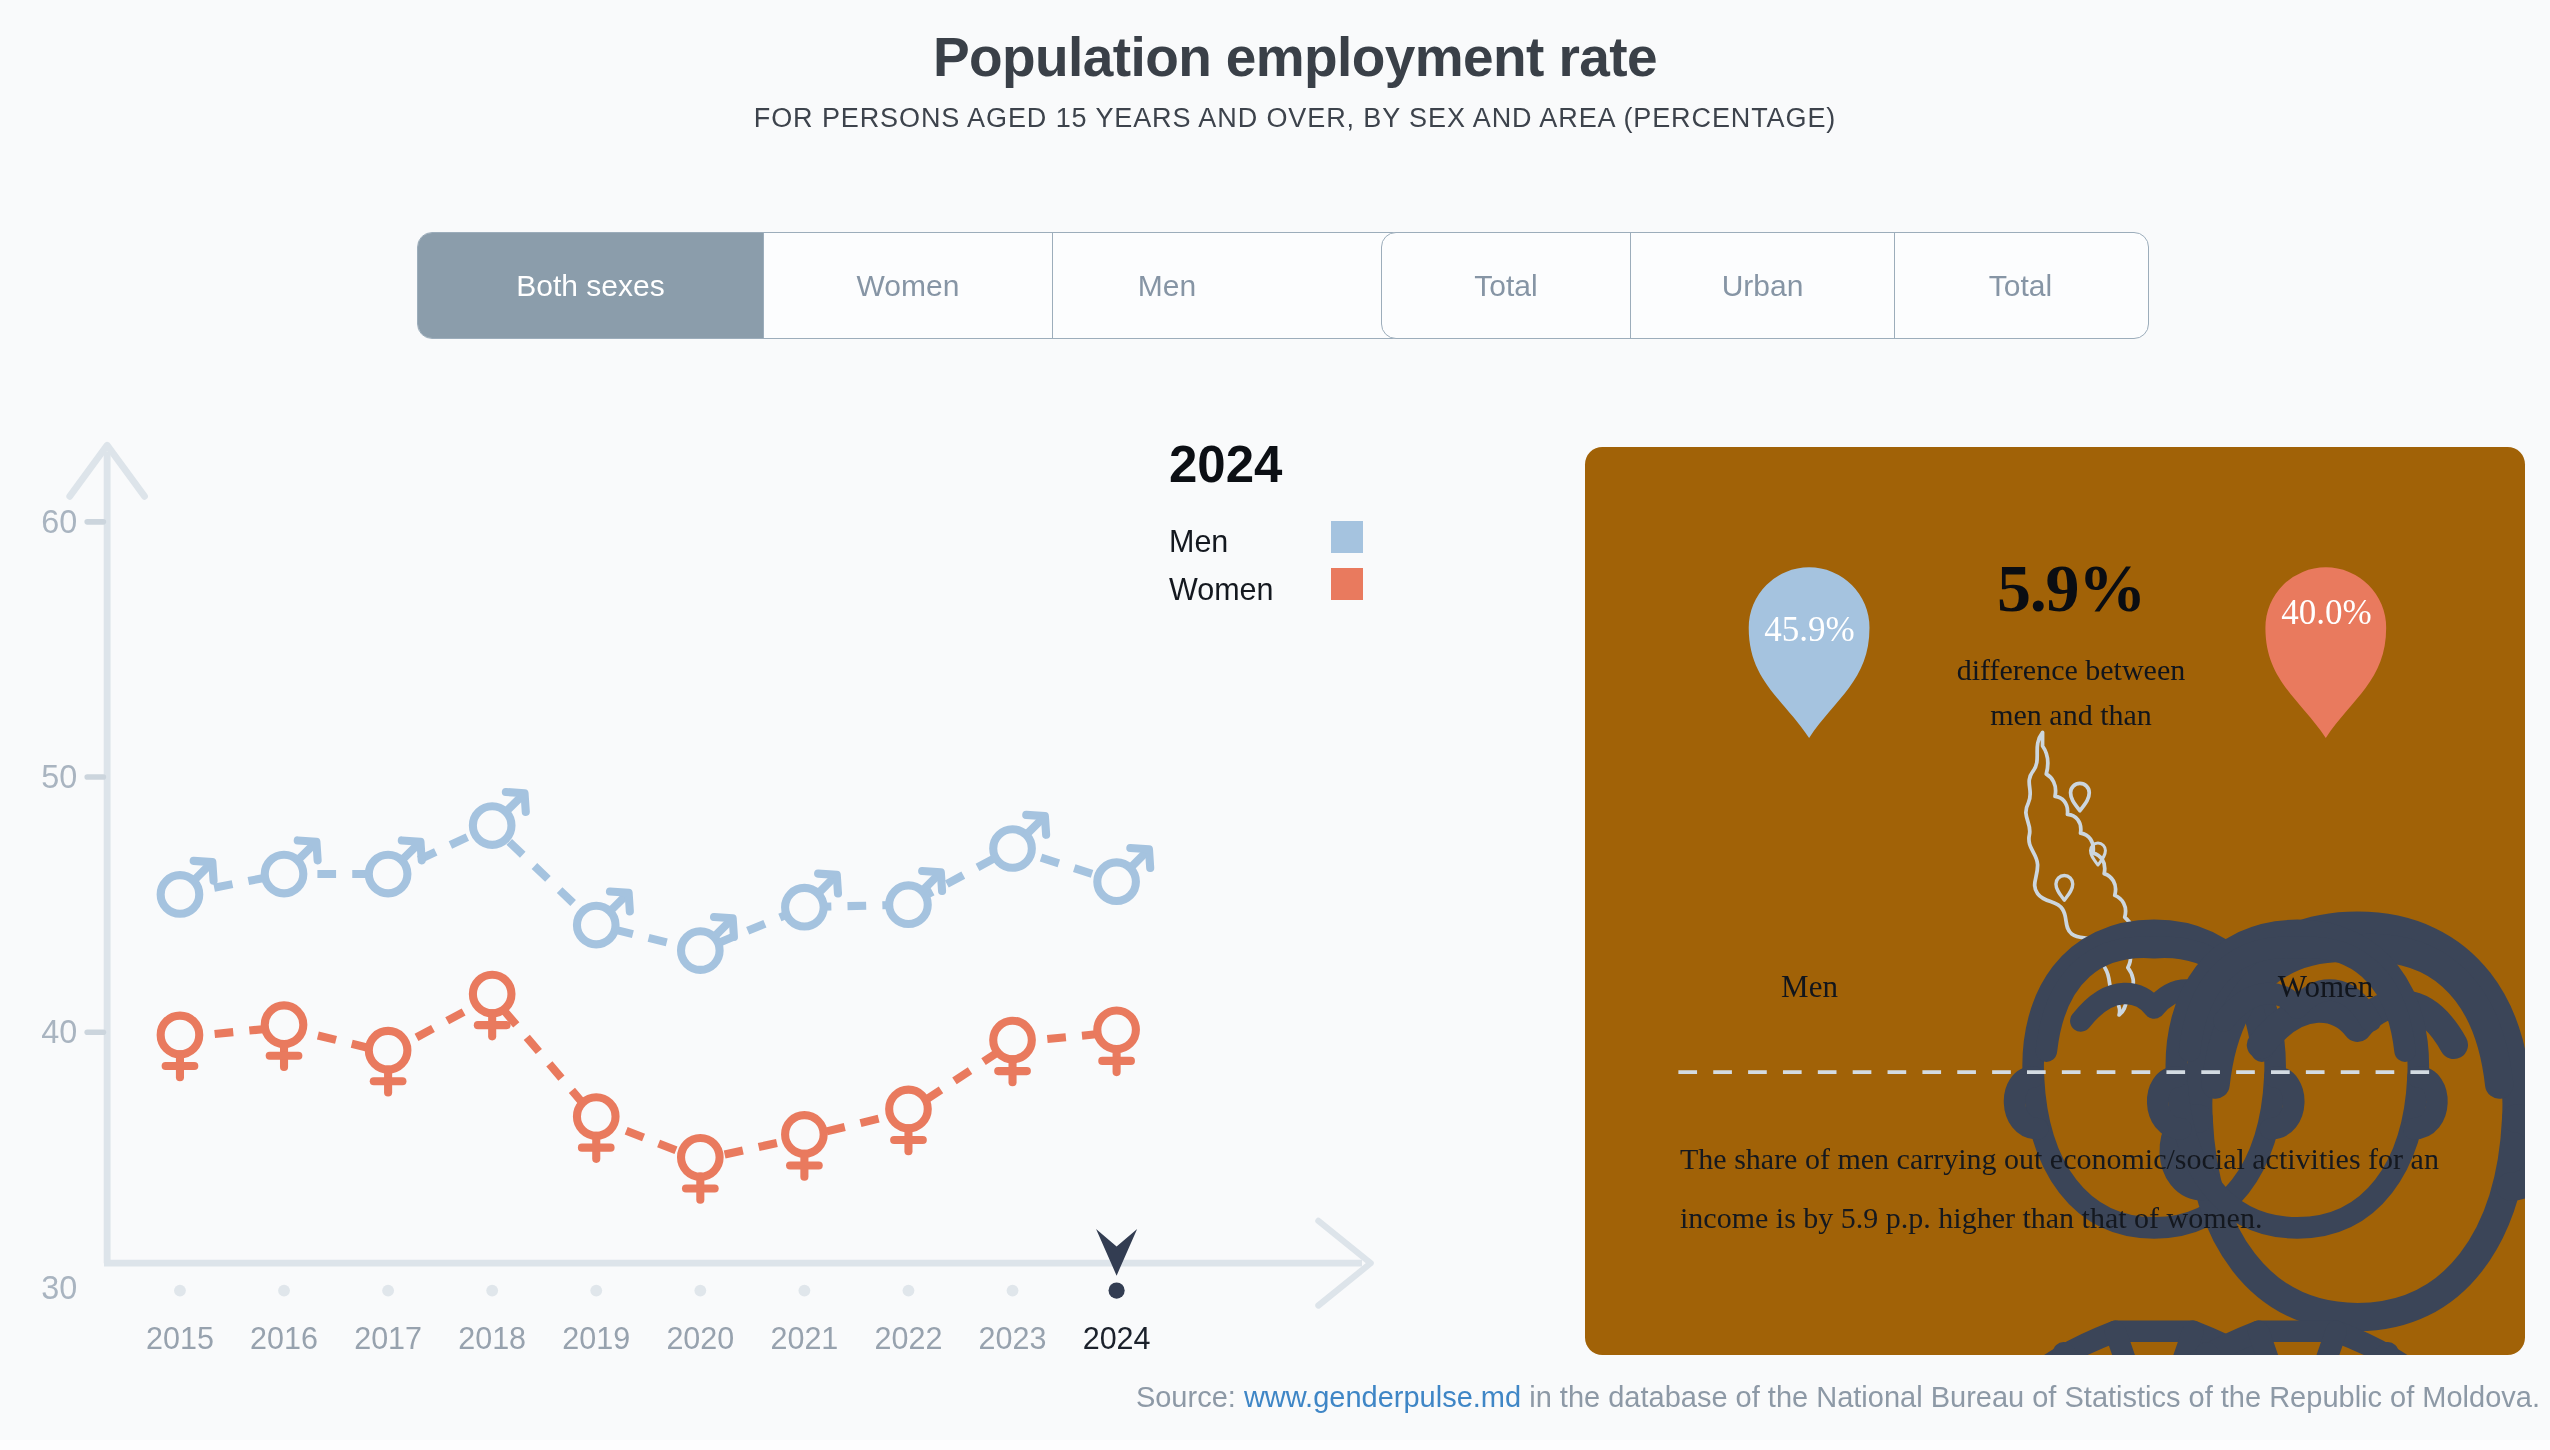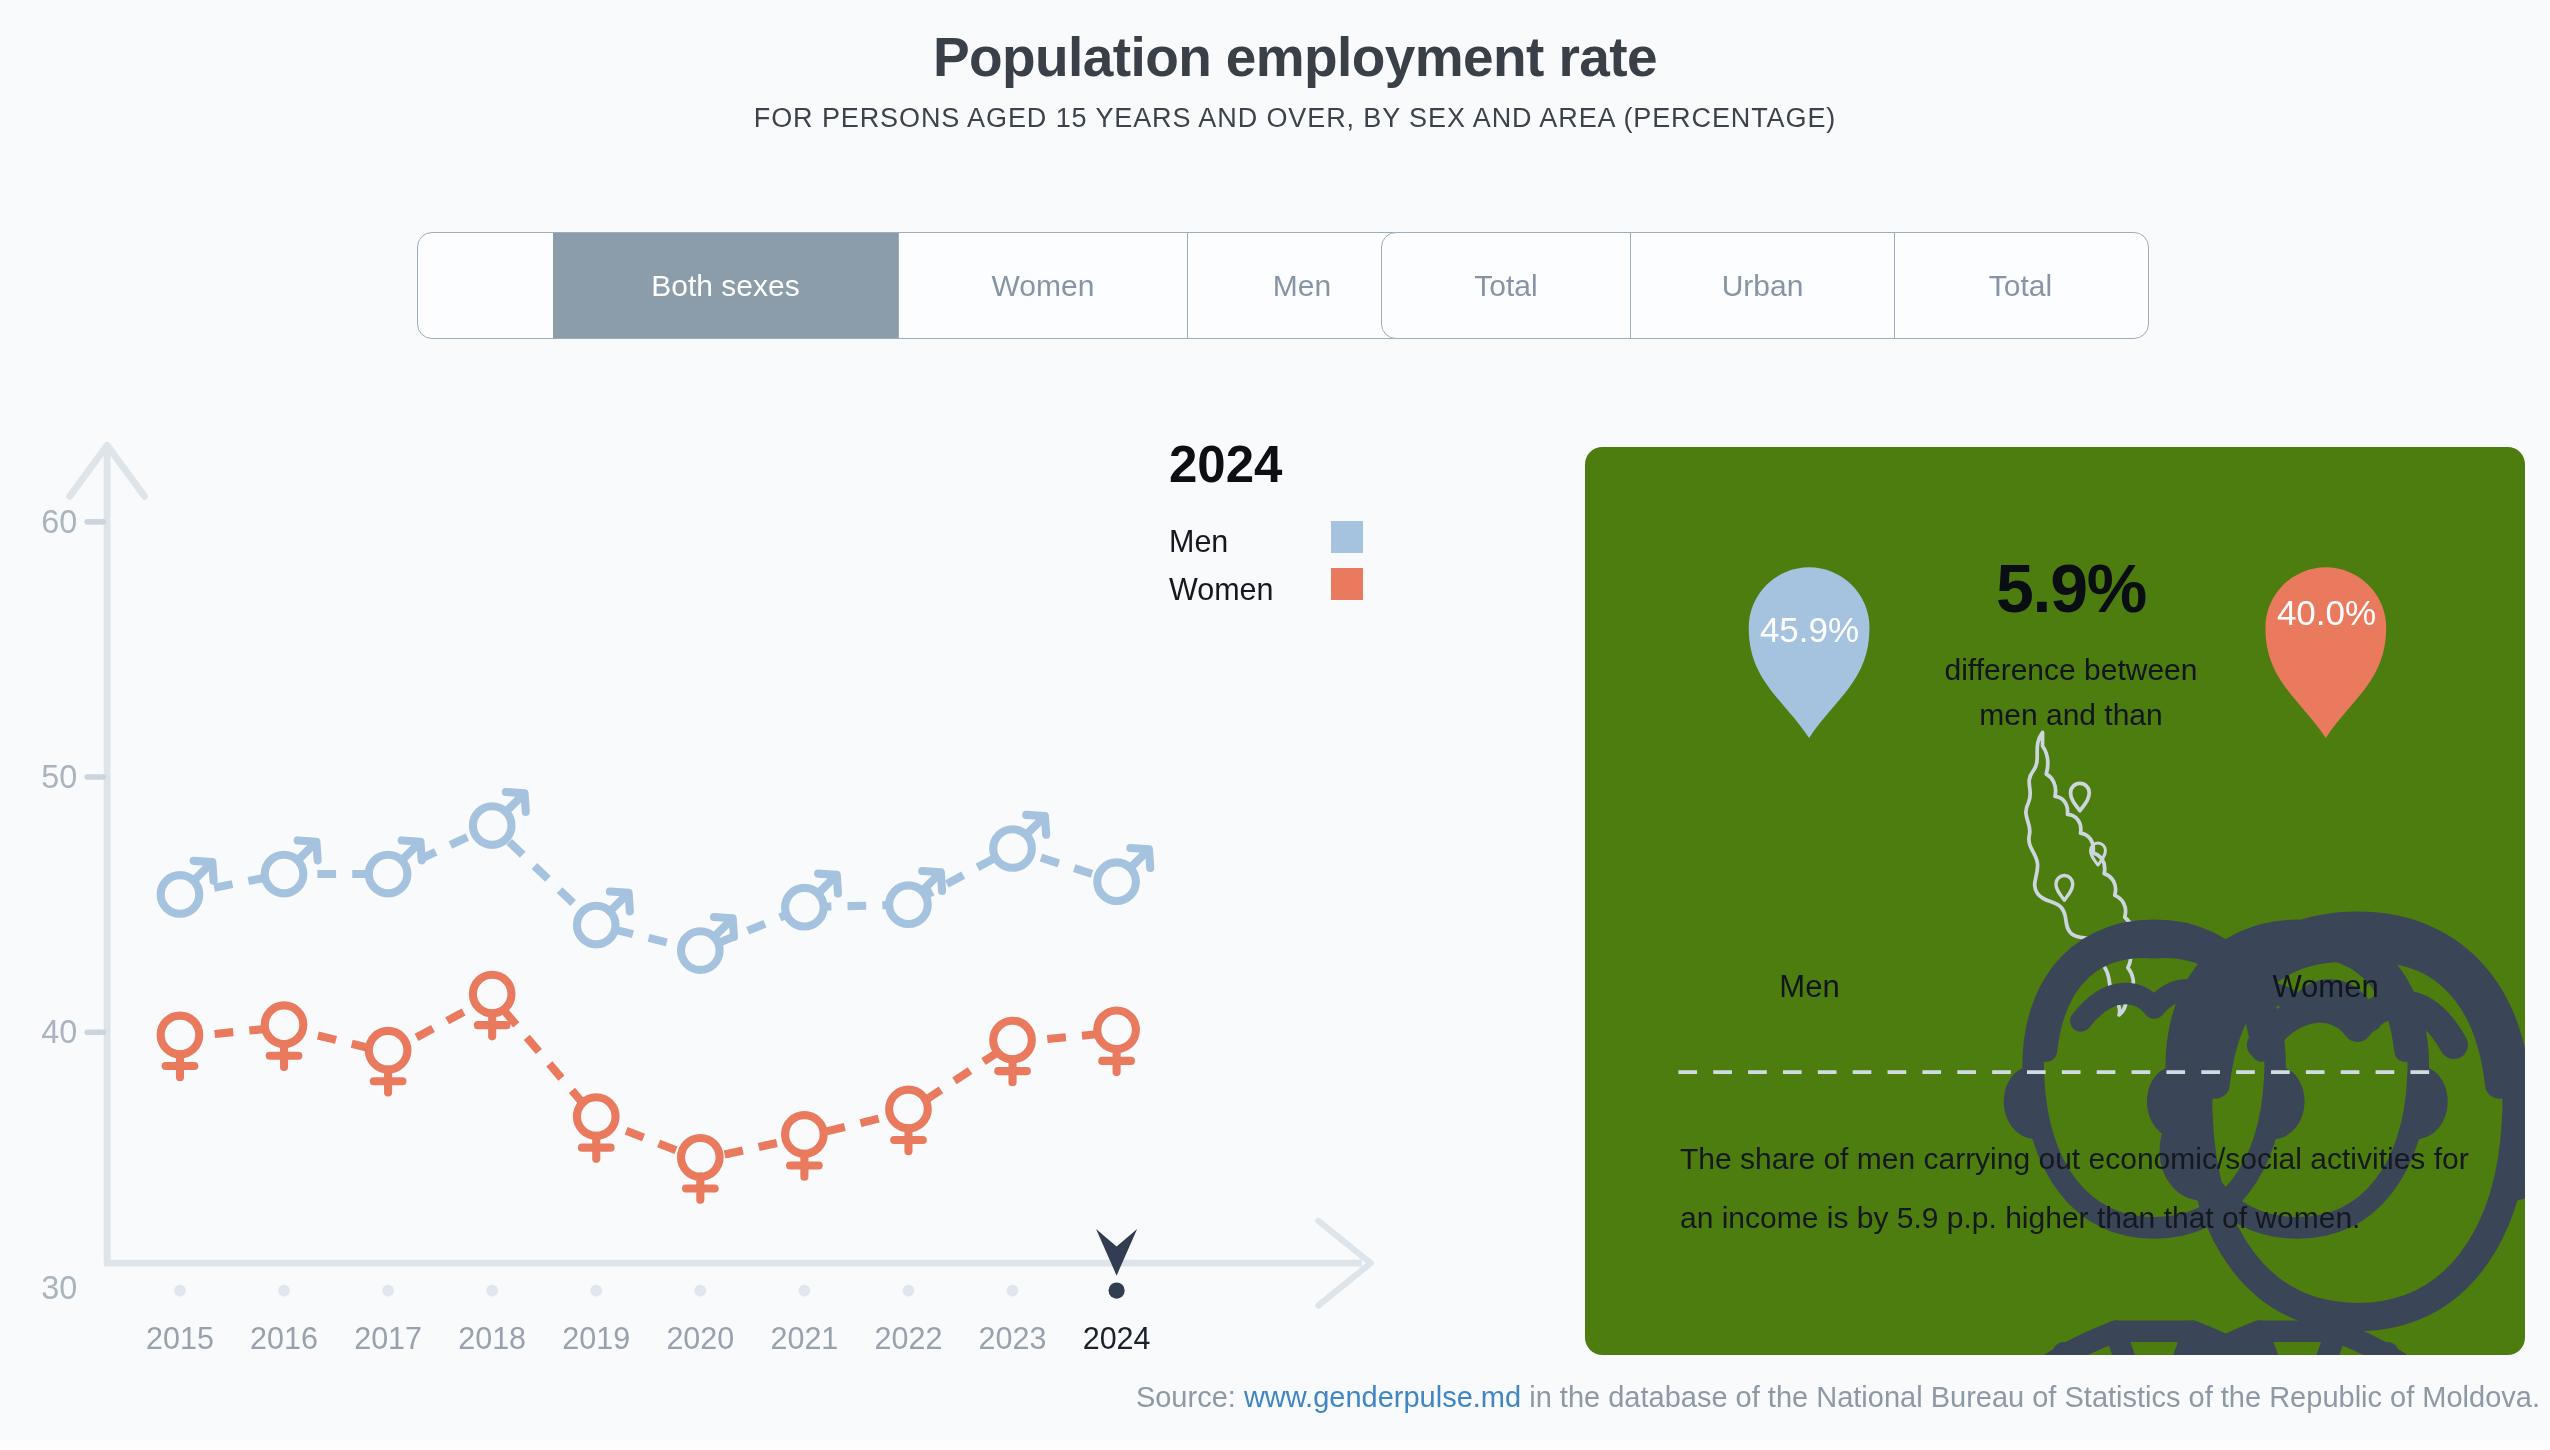--- a/index.html
+++ b/index.html
@@ -8,40 +8,40 @@
   #app{position:relative;width:2550px;height:1450px;background:#f9fafb;
        font-family:"Liberation Sans",sans-serif;overflow:hidden;}
 
   .title{position:absolute;left:0;top:25px;width:2590px;text-align:center;
          font-size:55px;font-weight:700;color:#3a4048;letter-spacing:-0.6px;}
   .subtitle{position:absolute;left:0;top:103px;width:2590px;text-align:center;
          font-size:27px;color:#3d434c;letter-spacing:0.9px;}
 
   .toggle-group{position:absolute;top:232px;height:107px;display:flex;
          border:1.9px solid #9cadbb;border-radius:15px;overflow:hidden;background:#fcfdfe;}
-  .tg-sex{left:417px;width:1000px;justify-content:flex-end;}
+  .tg-sex{left:417px;width:1000px;}
   .tg-area{left:1381px;width:768px;}
   .toggle-btn{display:flex;align-items:center;justify-content:center;font-size:30px;
          color:#8695a5;border:none;border-left:1.9px solid #9cadbb;background:transparent;
          cursor:pointer;font-family:inherit;padding:0;}
   .toggle-btn:first-child{border-left:none;}
   .toggle-btn.active{background:#8b9dab;color:#ffffff;}
 
   .legend-year{position:absolute;left:1169px;top:435px;font-size:51px;font-weight:700;color:#0c0f14;}
   .legend-label{position:absolute;left:1169px;font-size:30.5px;color:#14181f;}
   .legend-label.men{top:524px;}
   .legend-label.women{top:572px;}
   .legend-swatch{position:absolute;left:1331px;width:32px;height:32px;}
   .legend-swatch.men{top:521px;}
   .legend-swatch.women{top:568px;}
 
   #chart{position:absolute;left:0;top:398px;width:1494px;height:971px;}
 
   .panel{position:absolute;left:1585px;top:447px;width:940px;height:908px;
-         background:#4d7c0f;border-radius:17.4px;}
+         background:#a16207;border-radius:17.4px;font-family:Liberation Serif, serif;}
   .panel-art{position:absolute;left:0;top:0;width:940px;height:908px;}
   .pin-value{position:absolute;width:187px;text-align:center;font-size:35px;color:#ffffff;}
   .pin-value.men{left:131px;top:163px;}
   .pin-value.women{left:648px;top:146px;}
   .diff-value{position:absolute;left:268px;top:102px;width:436px;text-align:center;
          font-size:68px;font-weight:700;color:#0a0d12;letter-spacing:-1.2px;}
   .diff-caption{position:absolute;left:237px;top:200px;width:498px;text-align:center;
          font-size:30px;line-height:45px;color:#11151c;}
   .group-label{position:absolute;width:199px;text-align:center;font-size:31px;color:#11151c;}
   .group-label.men{left:125px;top:522px;}

